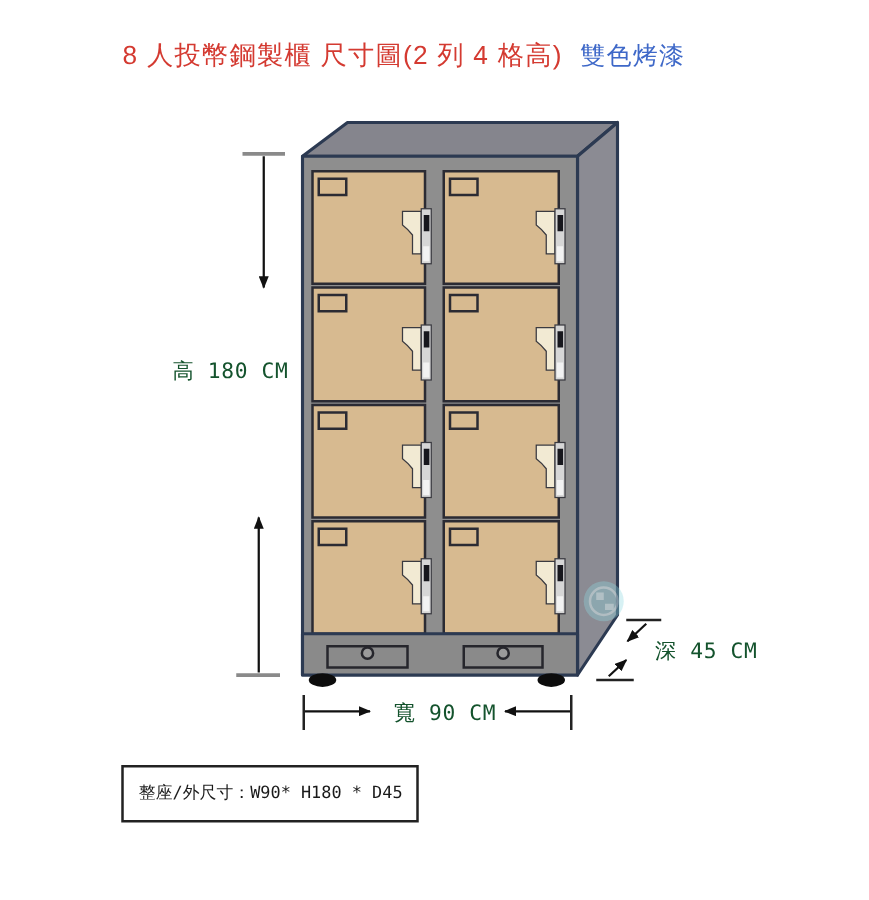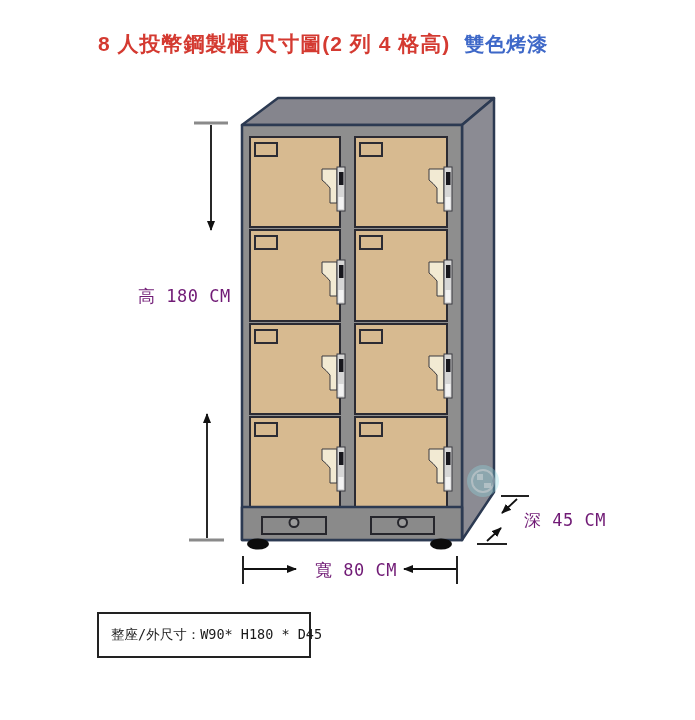--- a/index.html
+++ b/index.html
@@ -3,35 +3,35 @@
 <meta charset="utf-8">
 <style>
   html,body{margin:0;padding:0;background:#ffffff;}
   #stage{
     position:relative;width:695px;height:720px;background:#fff;overflow:hidden;
     font-family:"Liberation Sans",sans-serif;
   }
   
   #title{
     position:absolute;left:98px;top:30px;white-space:nowrap;
-    font-weight:bold;letter-spacing:1px;
+    font-weight:normal;letter-spacing:1px;
   }
   #title .main{color:var(--title-red,#d43a31);font-size:21px;}
   #title .finish{color:var(--title-blue,#3e68c8);font-size:20px;margin-left:14px;}
   
   .dim-label{
-    position:absolute;color:#701a75;font-size:17px;white-space:nowrap;
+    position:absolute;color:#14532d;font-size:17px;white-space:nowrap;
     font-family:"DejaVu Sans Mono",monospace;letter-spacing:0.5px;
   }
   #dim-height{left:138px;top:285px;}
   #dim-width{left:315px;top:559px;}
   #dim-depth{left:524px;top:509px;}
   
   #spec-box{
-    position:absolute;left:97px;top:612px;width:214px;box-sizing:border-box;
+    position:absolute;left:97px;top:612px;width:238px;box-sizing:border-box;
     border:2px solid #222;background:#fff;
     padding:7px 8px 9px 12px;
     font-family:"DejaVu Sans Mono",monospace;
     font-size:13.5px;line-height:26px;color:#1a1a1a;white-space:nowrap;
   }
   
   #diagram{position:absolute;left:0;top:0;}
   .edge{stroke:var(--outline-navy,#2c3a52);stroke-width:2.5;stroke-linejoin:round;}
   .doorline{stroke:#2b2b33;stroke-width:2;}
 </style>
@@ -130,20 +130,20 @@
 
     <g>
       <line x1="501" y1="496" x2="529" y2="496" stroke="#222" stroke-width="2"></line>
       <line x1="517" y1="499" x2="502" y2="513" stroke="#111" stroke-width="1.8" marker-end="url(#arr)"></line>
       <line x1="487" y1="541" x2="501" y2="528" stroke="#111" stroke-width="1.8" marker-end="url(#arr)"></line>
       <line x1="477" y1="544" x2="507" y2="544" stroke="#222" stroke-width="2"></line>
     </g>
   </svg>
 
   <div id="dim-height" class="dim-label">高 180 CM</div>
-  <div id="dim-width" class="dim-label">寬 80 CM</div>
+  <div id="dim-width" class="dim-label">寬 90 CM</div>
   <div id="dim-depth" class="dim-label">深 45 CM</div>
 
   <div id="spec-box">
     <div>整座/外尺寸：W90* H180 * D45</div>
   </div>
 
 </div>
 
 </body></html>

